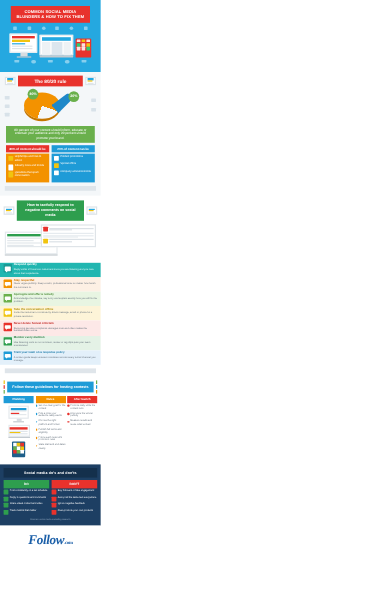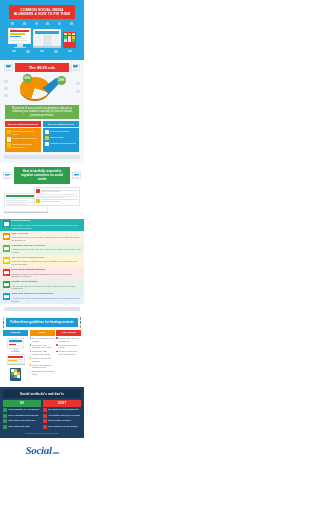--- a/index.html
+++ b/index.html
@@ -585,16 +585,16 @@
         <div class="do-item">
           <div class="do-ico r"></div>
           <div class="do-tx">Over-promote your own products</div>
         </div>
       </div>
     </div>
     <div class="src">Sources: social media marketing research</div>
   </div>
 
   <div class="brand">
-    <div class="brand-logo"><span>Social</span><sup>.com</sup></div>
+    <div class="brand-logo"><span>Follow</span><sup>.com</sup></div>
   </div>
 
 </div>
 
 </body></html>

